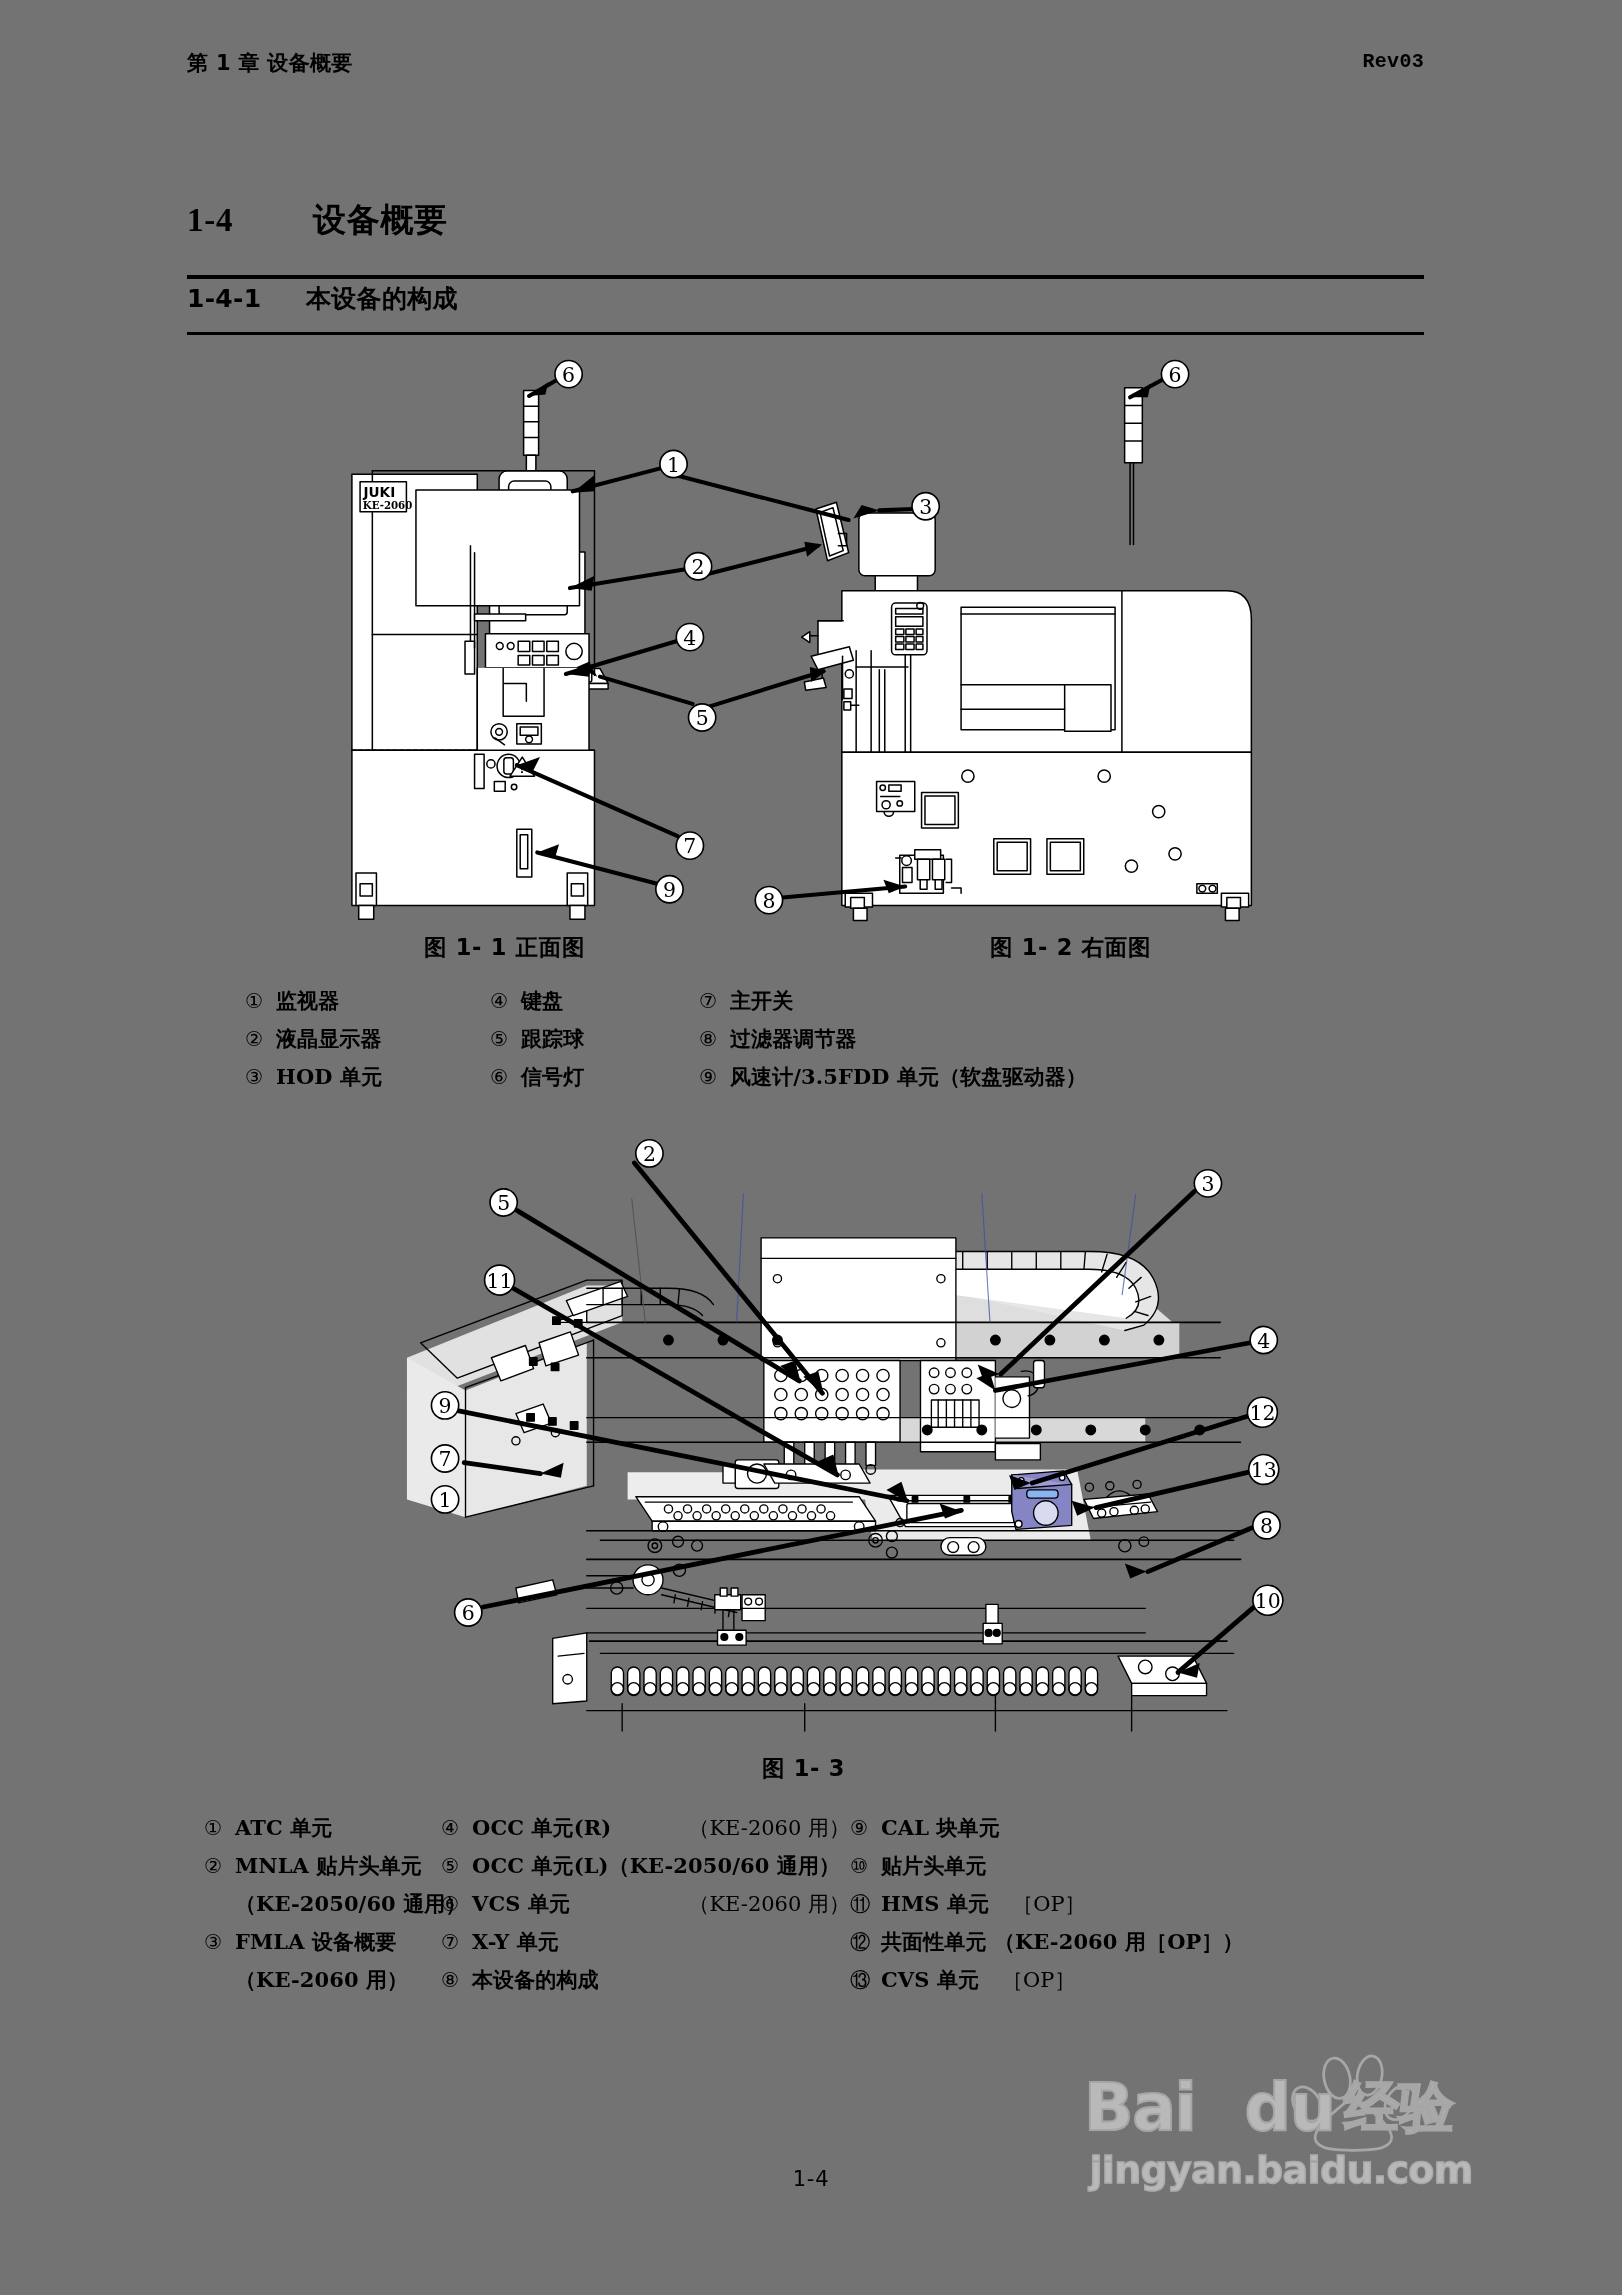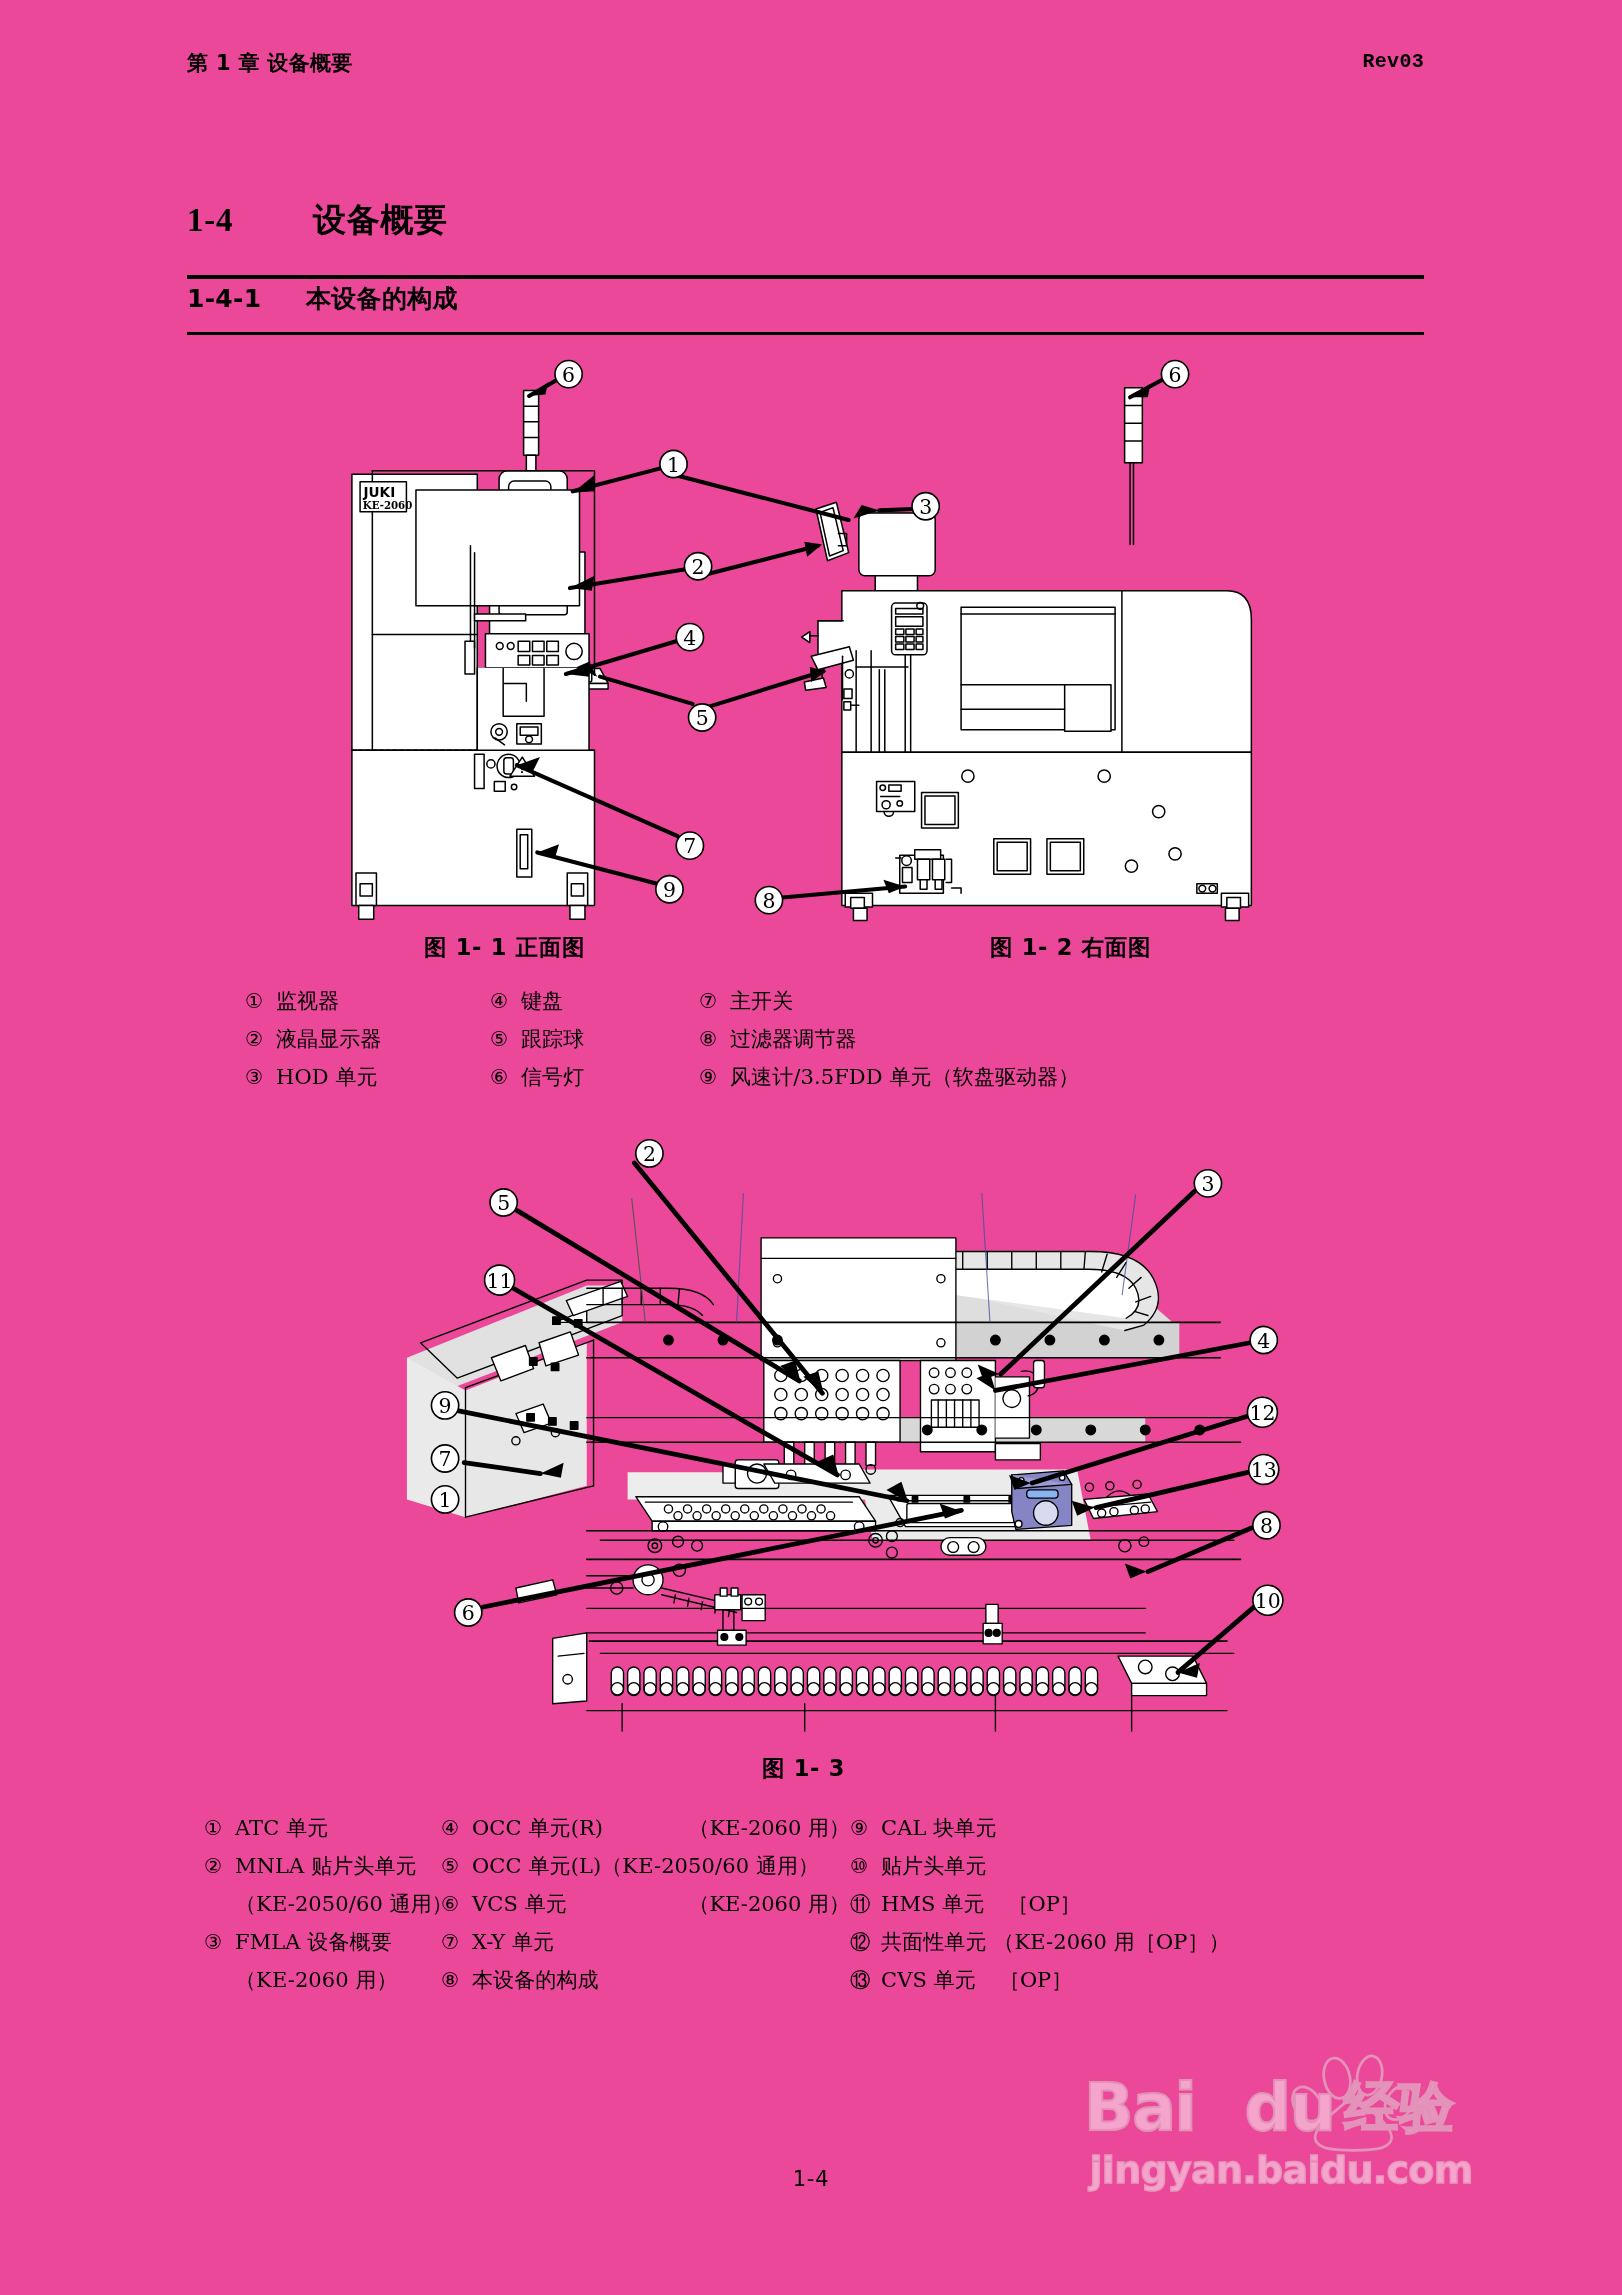--- a/index.html
+++ b/index.html
@@ -1,17 +1,17 @@
 <!DOCTYPE html>
 <html style="font-size:11px"><head>
 <meta charset="utf-8">
 <style>
   html,body{margin:0;padding:0;background:#ffffff;}
   body{width:1622px;height:2295px;position:relative;font-family:"Liberation Serif","DejaVu Serif",serif;color:#000;}
-  .page{position:absolute;inset:0;width:1622px;height:2295px;overflow:hidden;background:#ec4899;}
+  .page{position:absolute;inset:0;width:1622px;height:2295px;overflow:hidden;background:#737373;}
 
   
   .hdr{position:absolute;top:49px;left:187px;width:1237px;height:41px;}
   .hdr-left{position:absolute;left:0;top:0;font-family:"DejaVu Sans","Liberation Sans",sans-serif;font-weight:700;font-size:21px;letter-spacing:0.3px;}
   .hdr-right{position:absolute;right:0;top:1.4px;font-family:Liberation Mono, monospace;font-weight:700;font-size:20px;letter-spacing:0.3px;}
 
   
   .h1{position:absolute;left:187px;top:198px;font-family:Liberation Serif, serif;font-weight:700;font-size:33px;letter-spacing:0.7px;}
   .h1 .num{display:inline-block;width:126px;}
   .rule{position:absolute;left:187px;width:1237px;background:#000;}
@@ -40,21 +40,21 @@
   #legend1 .lrow{height:38px;}
   #legend2 .lrow{height:38px;}
   .lcell{white-space:nowrap;display:flex;align-items:baseline;}
   #legend1 .c1{width:245px;}
   #legend1 .c2{width:209px;}
   #legend1 .c3{width:auto;}
   #legend2 .c1{width:237px;}
   #legend2 .c2{width:409px;}
   #legend2 .c3{width:auto;}
   .mk{display:inline-block;width:31px;flex:none;font-family:"DejaVu Sans","Liberation Sans",sans-serif;font-size:20.4px;}
-  .ltxt{letter-spacing:0.1px;}
+  .ltxt{letter-spacing:0.1px;font-weight:bold;}
   .lsuffix{margin-left:auto;padding-left:23px;}
   .ind{display:inline-block;width:31px;flex:none;}
   .note{white-space:nowrap;}
   .op{display:inline-block;min-width:102px;text-align:left;}
 
   
   .foot{position:absolute;left:0;top:2167px;width:1622px;text-align:center;font-family:"DejaVu Sans","Liberation Sans",sans-serif;font-size:21px;letter-spacing:0.7px;}
 
   
   .wm{position:absolute;left:1084px;top:2051px;width:436px;height:147px;opacity:.5;}

